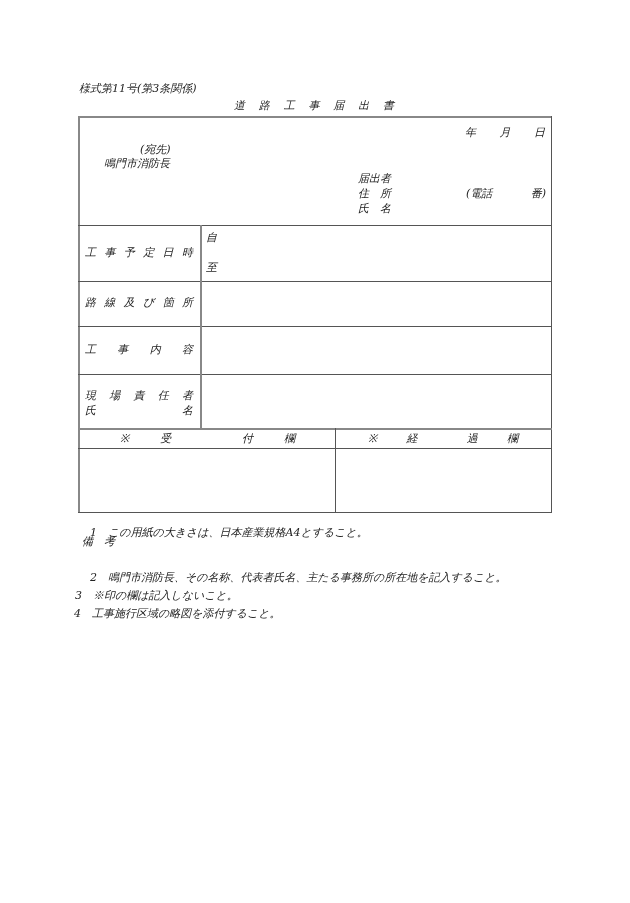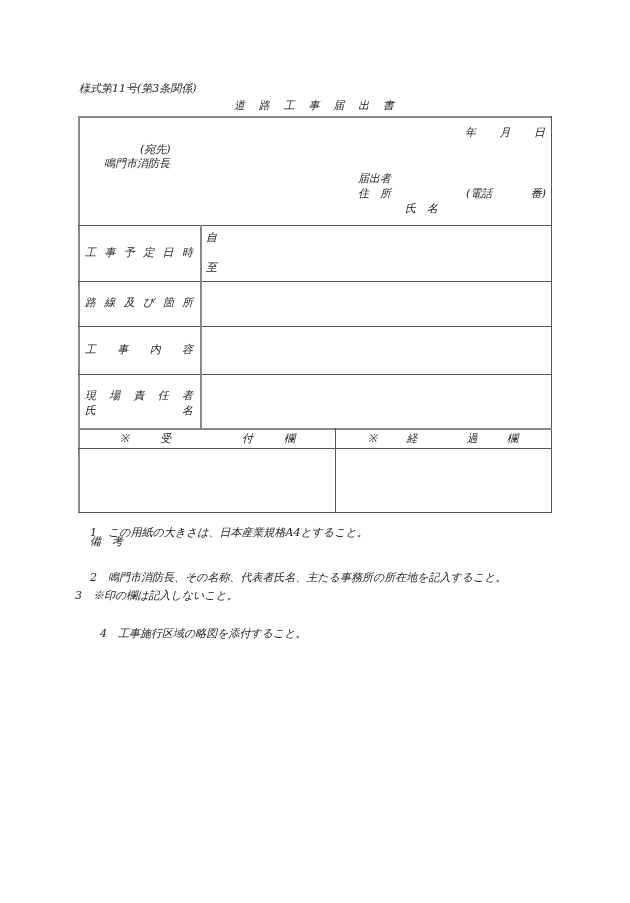--- a/index.html
+++ b/index.html
@@ -41,21 +41,21 @@
 
 <div class="abs spread" style="left:465px;top:126px;width:80px;">
   <span>年</span>
   <span>月</span>
   <span>日</span>
 </div>
 <div class="abs" style="left:96px;top:143px;margin-left:44px;">(宛先)</div>
 <div class="abs" style="left:104px;top:157px;">鳴門市消防長</div>
 <div class="abs" style="left:358px;top:172px;">届出者</div>
 <div class="abs" style="left:358px;top:187px;">住　所</div>
-<div class="abs" style="left:358px;top:202px;margin-left:47px;">氏　名</div>
+<div class="abs" style="left:358px;top:202px;">氏　名</div>
 <div class="abs spread" style="left:466px;top:187px;width:80px;text-align:center;">
   <span>(電話</span>
   <span>番)</span>
 </div>
 
 <div class="abs spread" style="left:85px;top:246px;width:108px;">
   <span>工</span>
   <span>事</span>
   <span>予</span>
   <span>定</span>
@@ -105,27 +105,27 @@
 </div>
 <div class="abs spread" style="left:368px;top:432px;width:150px;">
   <span>※</span>
   <span style="margin-right:20px;">経</span>
   <span>過</span>
   <span>欄</span>
 </div>
 <div style="position:absolute;left:80px;top:449px;width:255px;height:63px;"></div>
 <div style="position:absolute;left:336px;top:449px;width:215px;height:63px;"></div>
 
-<div class="abs" style="left:90px;top:535px;">備　考</div>
+<div class="abs" style="left:82px;top:535px;">備　考</div>
 <div>
   <div class="abs" style="left:90px;top:526px;">
     <span style="display:inline-block;width:18px;">1</span><span>この用紙の大きさは、日本産業規格A4とすること。</span>
   </div>
   <div class="abs" style="left:90px;top:571px;">
     <span style="display:inline-block;width:18px;">2</span><span>鳴門市消防長、その名称、代表者氏名、主たる事務所の所在地を記入すること。</span>
   </div>
   <div class="abs" style="left:75px;top:589px;">
     <span style="display:inline-block;width:18px;">3</span><span>※印の欄は記入しないこと。</span>
   </div>
-  <div class="abs" style="left:100px;top:607px;margin-top:20px;">
+  <div class="abs" style="left:74px;top:607px;">
     <span style="display:inline-block;width:18px;">4</span><span>工事施行区域の略図を添付すること。</span>
   </div>
 </div>
 
 </body></html>

